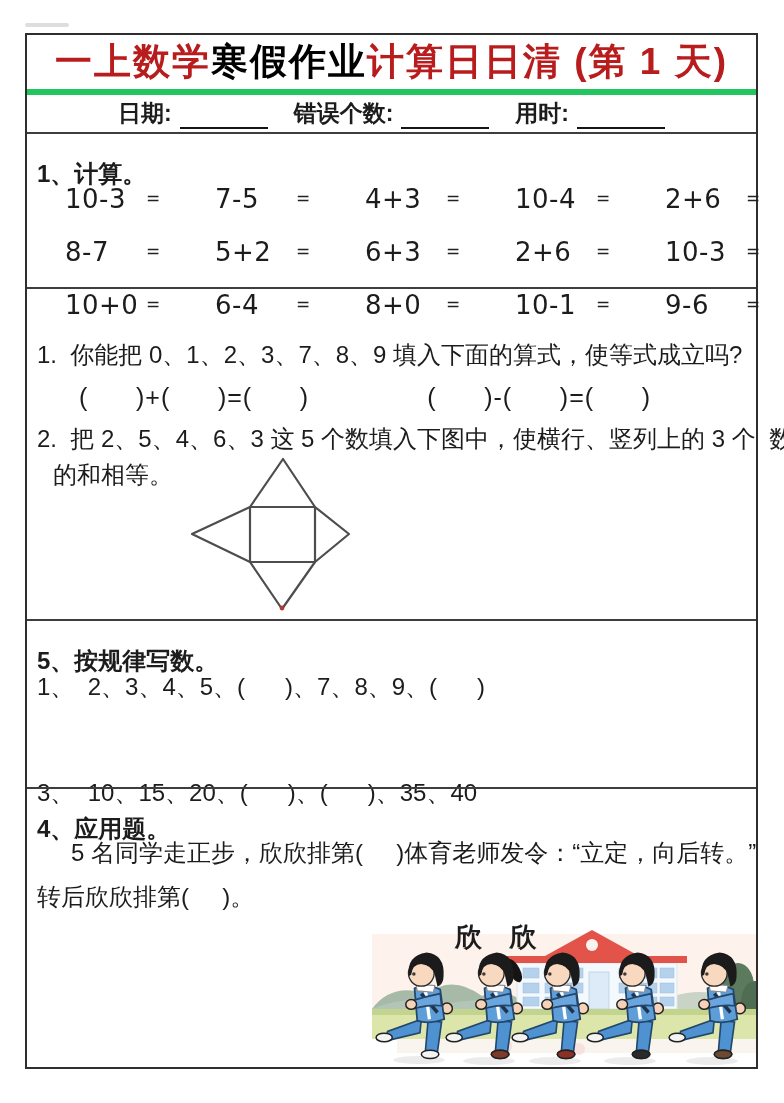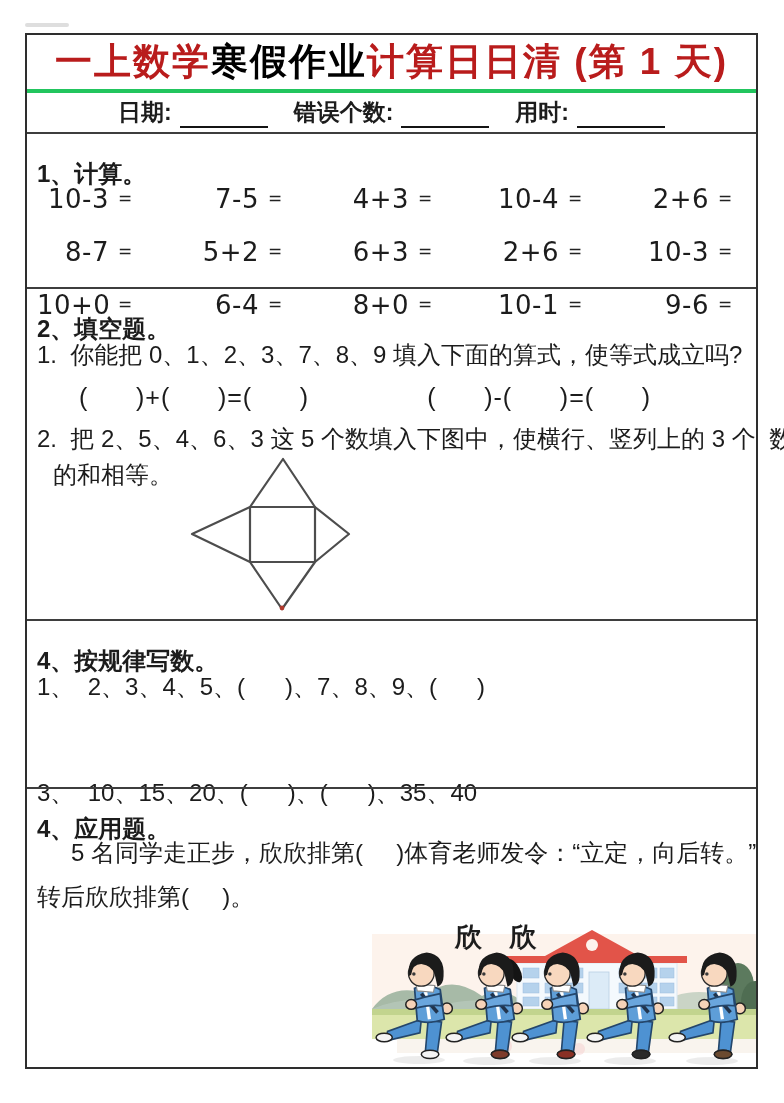--- a/index.html
+++ b/index.html
@@ -11,38 +11,38 @@
   .artifact{position:absolute;left:25px;top:23px;width:44px;height:4px;background:#d6d6d6;border-radius:2px;opacity:.8;}
   .sheet{
     position:absolute;left:25px;top:33px;width:733px;height:1036px;
     border:2.5px solid #2e2e2e;box-sizing:border-box;background:#fff;
   }
   .row-title{position:absolute;left:0;right:0;top:0;height:54px;display:flex;align-items:center;justify-content:center;}
   .title{font-size:37px;font-weight:800;letter-spacing:2px;white-space:pre;}
   .c-blue{color:#b91c1c;}
   .c-red{color:#000000;font-family:Liberation Serif, serif;}
   .row-meta{
-    position:absolute;left:0;right:0;top:54px;height:43px;border-top:4px solid #22c55e;
+    position:absolute;left:0;right:0;top:54px;height:43px;border-top:6px solid #22c55e;
     display:flex;align-items:center;justify-content:center;gap:26px;box-sizing:border-box;
     font-size:23px;font-weight:700;
   }
   .meta-item{display:flex;align-items:flex-end;}
   .blank{display:inline-block;width:88px;height:20px;border-bottom:2.5px solid #141414;margin-left:8px;}
   .sec{position:absolute;left:0;right:0;border-top:2px solid #3e3e3e;box-sizing:border-box;}
   .sec1{top:97px;height:155px;}
   .sec2{top:252px;height:332px;}
   .sec3{top:584px;height:168px;}
   .sec4{top:752px;height:284px;overflow:hidden;}
   .heading{position:absolute;left:10px;top:8px;font-size:24px;font-weight:800;white-space:pre;margin-top:16px;}
   .calc-grid{
     position:absolute;left:10px;right:4px;top:38px;display:grid;
     grid-template-columns:150px 150px 150px 150px 1fr;grid-auto-rows:53px;align-items:center;
   }
   .calc-cell{display:flex;align-items:center;font-size:26px;font-weight:500;letter-spacing:.5px;font-family:"DejaVu Sans",sans-serif;}
-  .calc-cell .expr{display:inline-block;width:72px;text-align:right;white-space:pre;}
+  .calc-cell .expr{display:inline-block;width:72px;white-space:pre;margin-left:28px;}
   .calc-cell .eq{font-size:17px;margin-left:9px;position:relative;top:-1px;color:#222;}
   .line{position:absolute;left:10px;font-size:24px;white-space:pre;font-weight:500;}
   .parens{font-size:25px;font-weight:500;letter-spacing:1px;}
   .star-svg{position:absolute;left:140px;top:158px;}
   .fig-label{position:absolute;left:428px;top:130px;font-size:27px;font-weight:800;letter-spacing:10px;z-index:2;white-space:pre;}
   .fig-svg{position:absolute;left:340px;top:137px;z-index:1;}
   .indent1{text-indent:34px;}
 </style>
 </head>
 <body>
@@ -130,39 +130,38 @@
           <span class="eq">=</span>
         </div>
       <div class="calc-cell">
           <span class="expr">9-6</span>
           <span class="eq">=</span>
         </div>
     </div>
   </div>
 
   <div class="sec sec2">
-    <div class="heading">2、填空题。</div>
     <div class="line" style="top:50px;">1.  你能把 0、1、2、3、7、8、9 填入下面的算式，使等式成立吗?</div>
     <div class="line parens" style="top:94px;left:52px;"><span>(      )+(      )=(      )</span><span style="display:inline-block;width:118px;"></span><span>(      )-(      )=(      )</span></div>
     <div class="line" style="top:134px;">2.  把 2、5、4、6、3 这 5 个数填入下图中，使横行、竖列上的 3 个  数</div>
     <div class="line" style="top:170px;margin-left:16px;">的和相等。</div>
     <svg class="star-svg" width="230" height="180" viewBox="0 0 230 180">
       <g fill="none" stroke="#4d4d4d" stroke-width="2.2" stroke-linejoin="round">
         <rect x="83" y="60" width="65" height="55"></rect>
         <polyline points="83,60 116,12 148,60"></polyline>
         <polyline points="83,60 25,87 83,115"></polyline>
         <polyline points="148,60 182,87 148,115"></polyline>
         <polyline points="83,115 115,162 148,115"></polyline>
       </g>
       <circle cx="115" cy="161" r="2.4" fill="#b03a2e"></circle>
     </svg>
   </div>
 
   <div class="sec sec3">
-    <div class="heading">4、按规律写数。</div>
+    <div class="heading">5、按规律写数。</div>
     <div class="line" style="top:50px;">1、  2、3、4、5、(      )、7、8、9、(      )</div>
     <div class="line" style="top:156px;">3、  10、15、20、(      )、(      )、35、40</div>
   </div>
 
   <div class="sec sec4">
     <div class="heading">4、应用题。</div>
     <div class="line indent1" style="top:48px;right:0;">5 名同学走正步，欣欣排第(     )体育老师发令：“立定，向后转。”</div>
     <div class="line" style="top:92px;">转后欣欣排第(     )。</div>
 
     <div class="fig-label">欣 欣</div>

